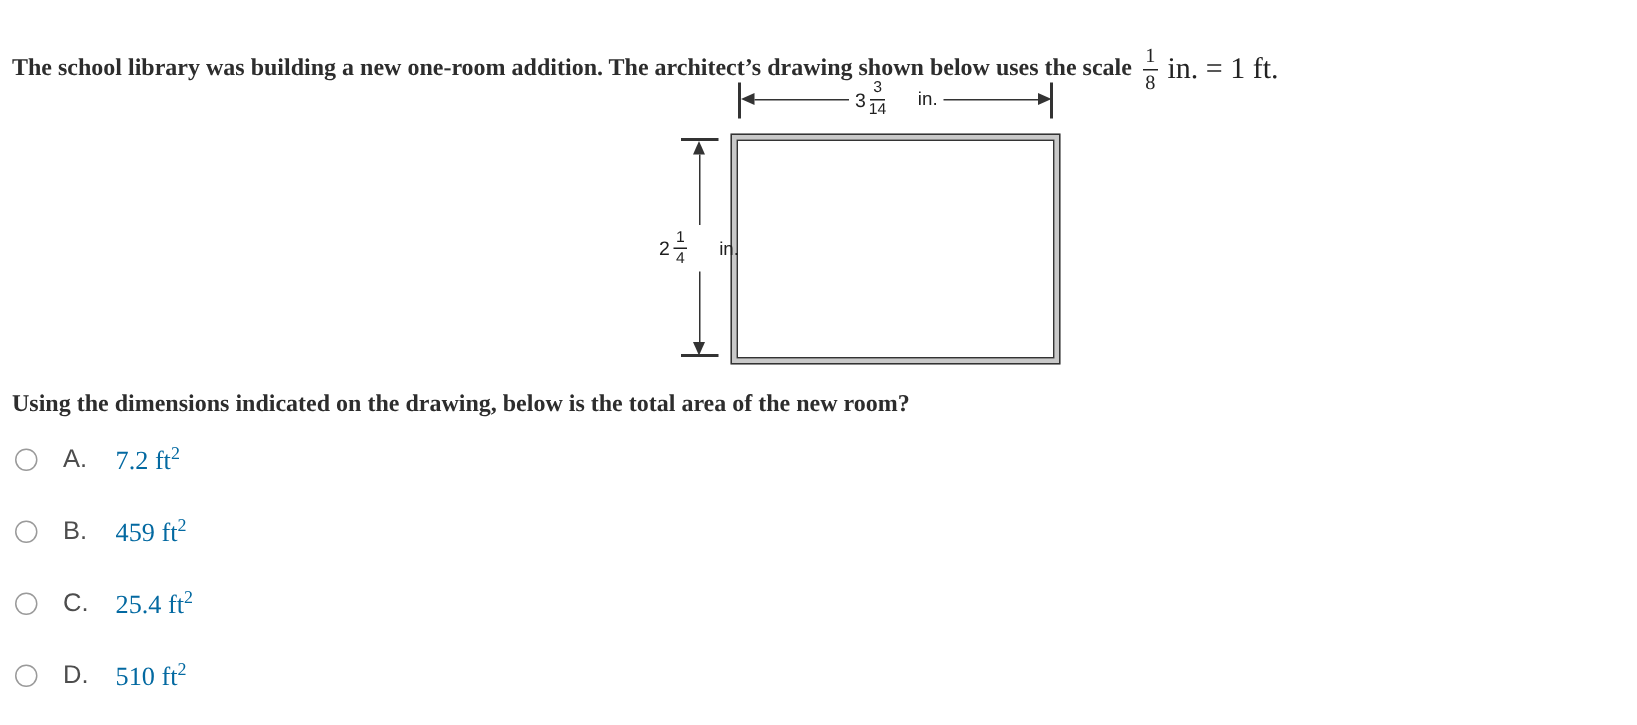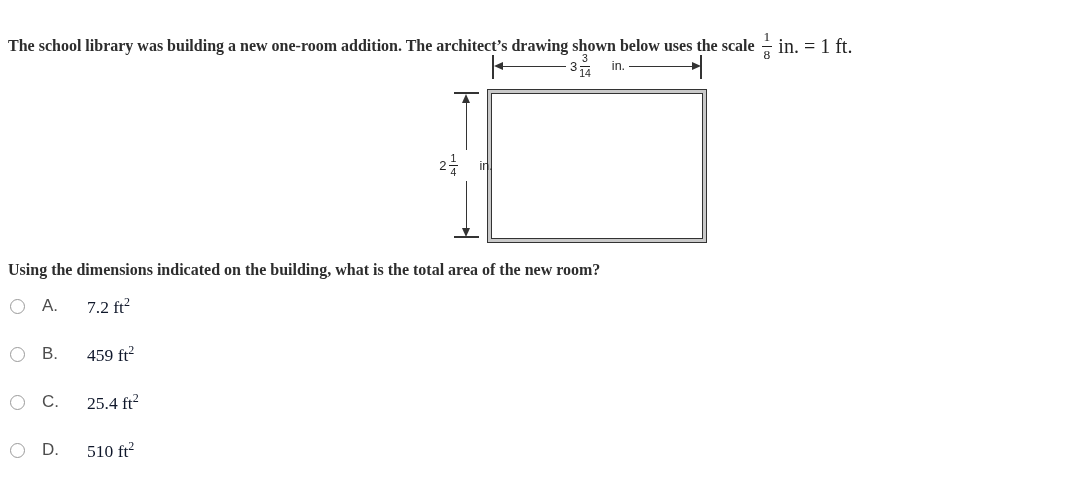--- a/index.html
+++ b/index.html
@@ -112,21 +112,21 @@
     border: 1.5px solid var(--radio-border); border-radius: 50%;
     background: #fff; flex: 0 0 auto; cursor: pointer;
   }
   .opt-letter {
     font-family: "Liberation Sans", sans-serif;
     font-size: 17px; color: var(--letter-gray);
     margin-left: 17px; min-width: 26px;
   }
   .opt-value {
     font-family: "Liberation Serif", serif;
-    font-size: 17.5px; color: #0f172a; margin-left: 19px;
+    font-size: 17.5px; color: #0369a1; margin-left: 9px;
   }
   .opt-value sup { font-size: 12px; }
 </style>
 </head>
 <body>
 
 <div class="title-row">
   <span class="intro-text">The school library was building a new one-room addition. The architect’s drawing shown below uses the scale</span>
   <span class="math-scale">
     <span class="frac">
@@ -171,21 +171,21 @@
         <span class="num">1</span>
         <span class="den">4</span>
       </span>
       <span class="unit">in.</span>
     </span>
     <span class="shaft-v"></span>
     <span class="arr arr-down"></span>
   </div>
 </div>
 
-<div class="prompt">Using the dimensions indicated on the building, what is the total area of the new room?</div>
+<div class="prompt">Using the dimensions indicated on the drawing, below is the total area of the new room?</div>
 
 <div class="option-row r0">
   <span class="radio"></span>
   <span class="opt-letter">A.</span>
   <span class="opt-value"><span>7.2 ft</span><sup>2</sup></span>
 </div>
 
 <div class="option-row r1">
   <span class="radio"></span>
   <span class="opt-letter">B.</span>

